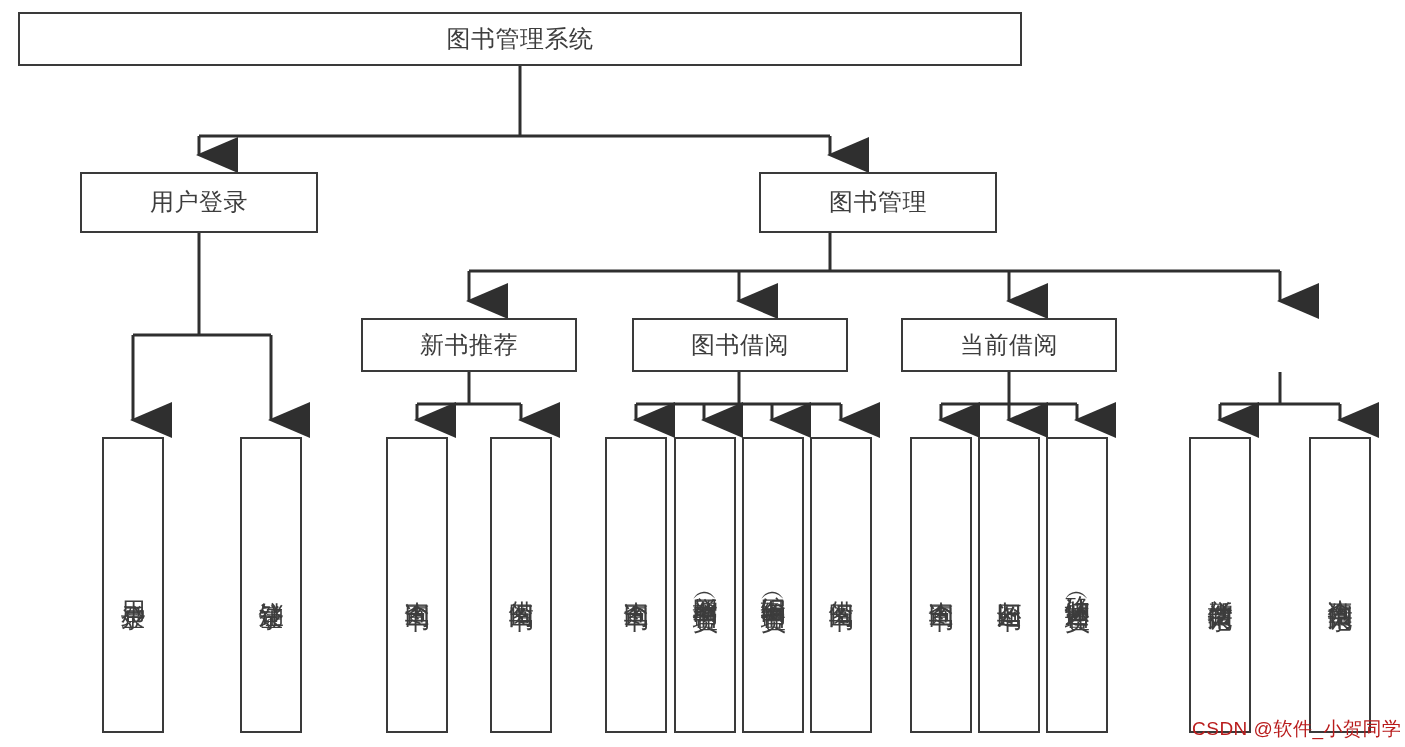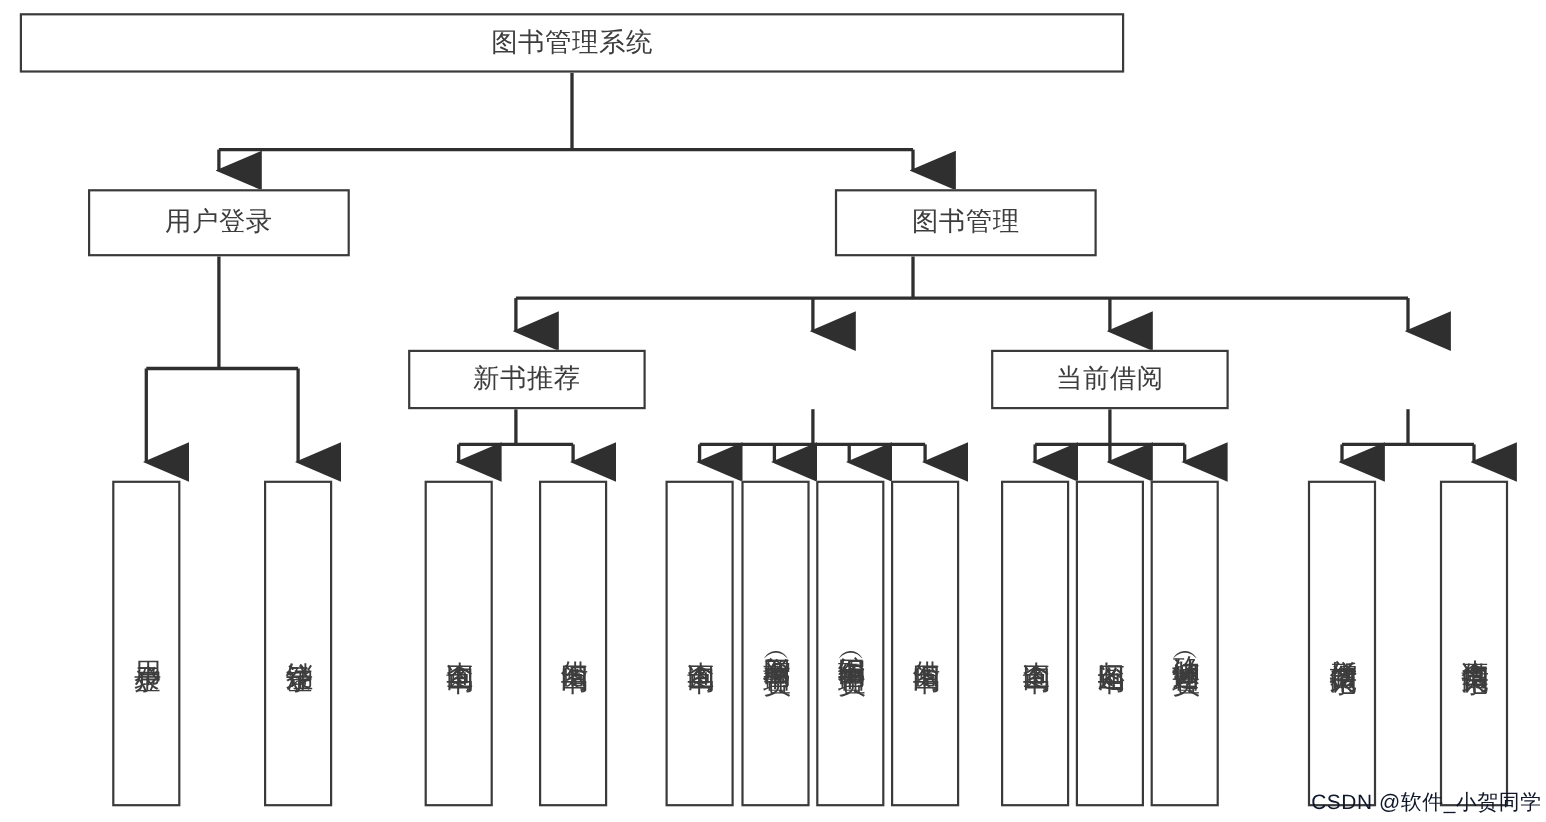--- a/index.html
+++ b/index.html
@@ -46,21 +46,21 @@
     writing-mode: vertical-rl;
     text-orientation: upright;
     letter-spacing: 2px;
     font-size: 25px;
   }
   .node.level0 .label { font-size: 24px; }
   .node.level1 .label { font-size: 24px; }
   .node.level2 .label { font-size: 24px; }
   .watermark {
     position: absolute;
-    color: #0f172a;
+    color: #b91c1c;
     font-size: 19px;
     letter-spacing: 0.5px;
     white-space: nowrap;
     user-select: none;
   }
 </style>
 </head>
 <body>
 
 <div id="diagram-root">
@@ -122,24 +122,27 @@
   </div>
 
   <div class="node level1" style="left:80px; top:172px; width:238px; height:61px;">
     <span class="label">用户登录</span>
   </div>
 
   <div class="node level1" style="left:711px; top:172px; width:238px; height:61px;margin-left:48px;">
     <span class="label">图书管理</span>
   </div>
 
-  <div class="node level2" style="left:361px; top:318px; width:216px; height:54px;margin-left:10px;">
+  <div class="node level2" style="left:361px; top:318px; width:216px; height:54px;">
     <span class="label">新书推荐</span>
   </div>
 
+  <div class="node level2" style="left:632px; top:318px; width:216px; height:54px;">
+    <span class="label">图书借阅</span>
+  </div>
 
   <div class="node level2" style="left:901px; top:318px; width:216px; height:54px;">
     <span class="label">当前借阅</span>
   </div>
 
 
   <div class="node vertical" style="left:102px; top:437px; width:62px; height:296px;">
     <span class="label">用户登录</span>
   </div>
 

